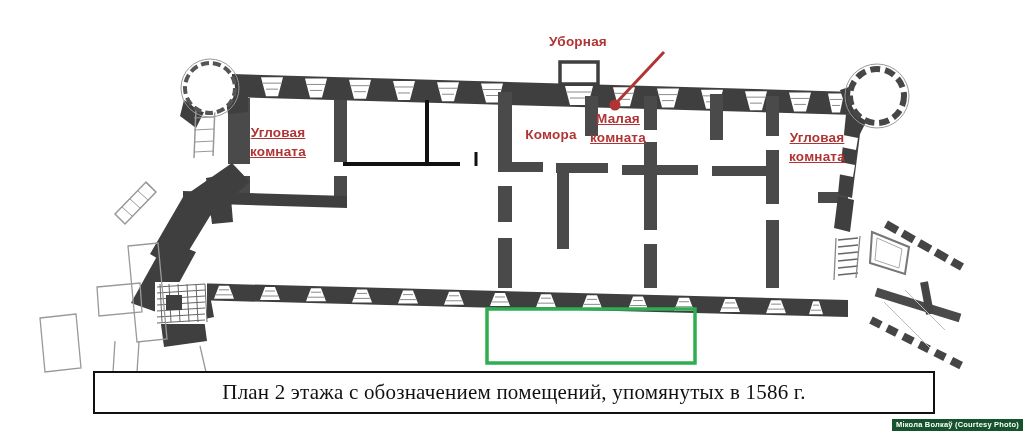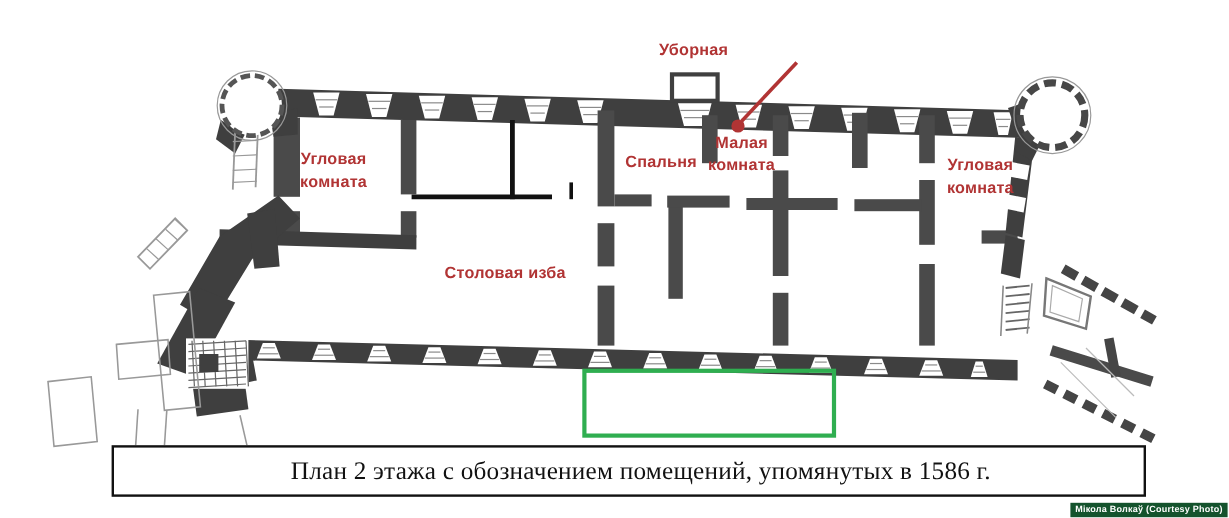--- a/index.html
+++ b/index.html
@@ -1,23 +1,23 @@
 <!DOCTYPE html>
 <html><head>
 <meta charset="utf-8">
 <style>
   html,body{margin:0;padding:0;background:#fff;}
   .screen{position:relative;width:1024px;height:432px;background:#fff;overflow:hidden;
           font-family:"Liberation Sans",sans-serif;}
   #plan-svg{position:absolute;left:0;top:0;width:1024px;height:432px;}
   .plan-label{position:absolute;color:#b13434;font:700 13.5px/1.4 "Liberation Sans",sans-serif;
               text-align:center;transform:translateX(-50%);white-space:nowrap;letter-spacing:.2px;}
-  .plan-label.wrap{white-space:normal;}
+  .plan-label.wrap{white-space:normal;text-decoration:underline;}
   .caption-box{position:absolute;left:93px;top:371px;width:838px;height:39px;border:2px solid #111;
-               display:flex;align-items:center;justify-content:center;background:#fff;padding-left:20px;}
+               display:flex;align-items:center;justify-content:center;background:#fff;}
   .caption-text{font:400 21px "Liberation Serif",serif;color:#111;letter-spacing:.2px;}
   .credit-chip{position:absolute;right:1px;top:419px;background:#14532d;color:#fff;
                font:700 7.5px/1.2 "Liberation Sans",sans-serif;padding:1px 4px 2px;letter-spacing:.2px;}
 </style>
 </head>
 <body>
 
 <div class="screen">
 
   <svg id="plan-svg" viewBox="0 0 1024 432">
@@ -207,26 +207,25 @@
     <circle cx="615" cy="105" r="5.5" fill="#b13434"></circle>
 
     <rect x="487" y="309" width="208" height="54" fill="none" stroke="#2fae50" stroke-width="3.5"></rect>
   </svg>
 
   <div class="plan-label" style="left:578px;top:33px">Уборная</div>
 
 
   <div class="plan-label wrap" style="left:278px;top:124px;width:95px">Угловая комната</div>
 
-  <div class="plan-label" style="left:551px;top:126px">Спальня</div>
+  <div class="plan-label" style="left:551px;top:126px">Комора</div>
 
   <div class="plan-label wrap" style="left:618px;top:110px;width:80px">Малая комната</div>
 
   <div class="plan-label wrap" style="left:817px;top:129px;width:95px">Угловая комната</div>
 
-  <div class="plan-label" style="left:421px;top:219px">Столовая изба</div>
 
   <div class="caption-box">
     <span class="caption-text">План 2 этажа с обозначением помещений, упомянутых в 1586 г.</span>
   </div>
 
   <div class="credit-chip">Мікола Волкаў (Courtesy Photo)</div>
 </div>
 
 </body></html>

